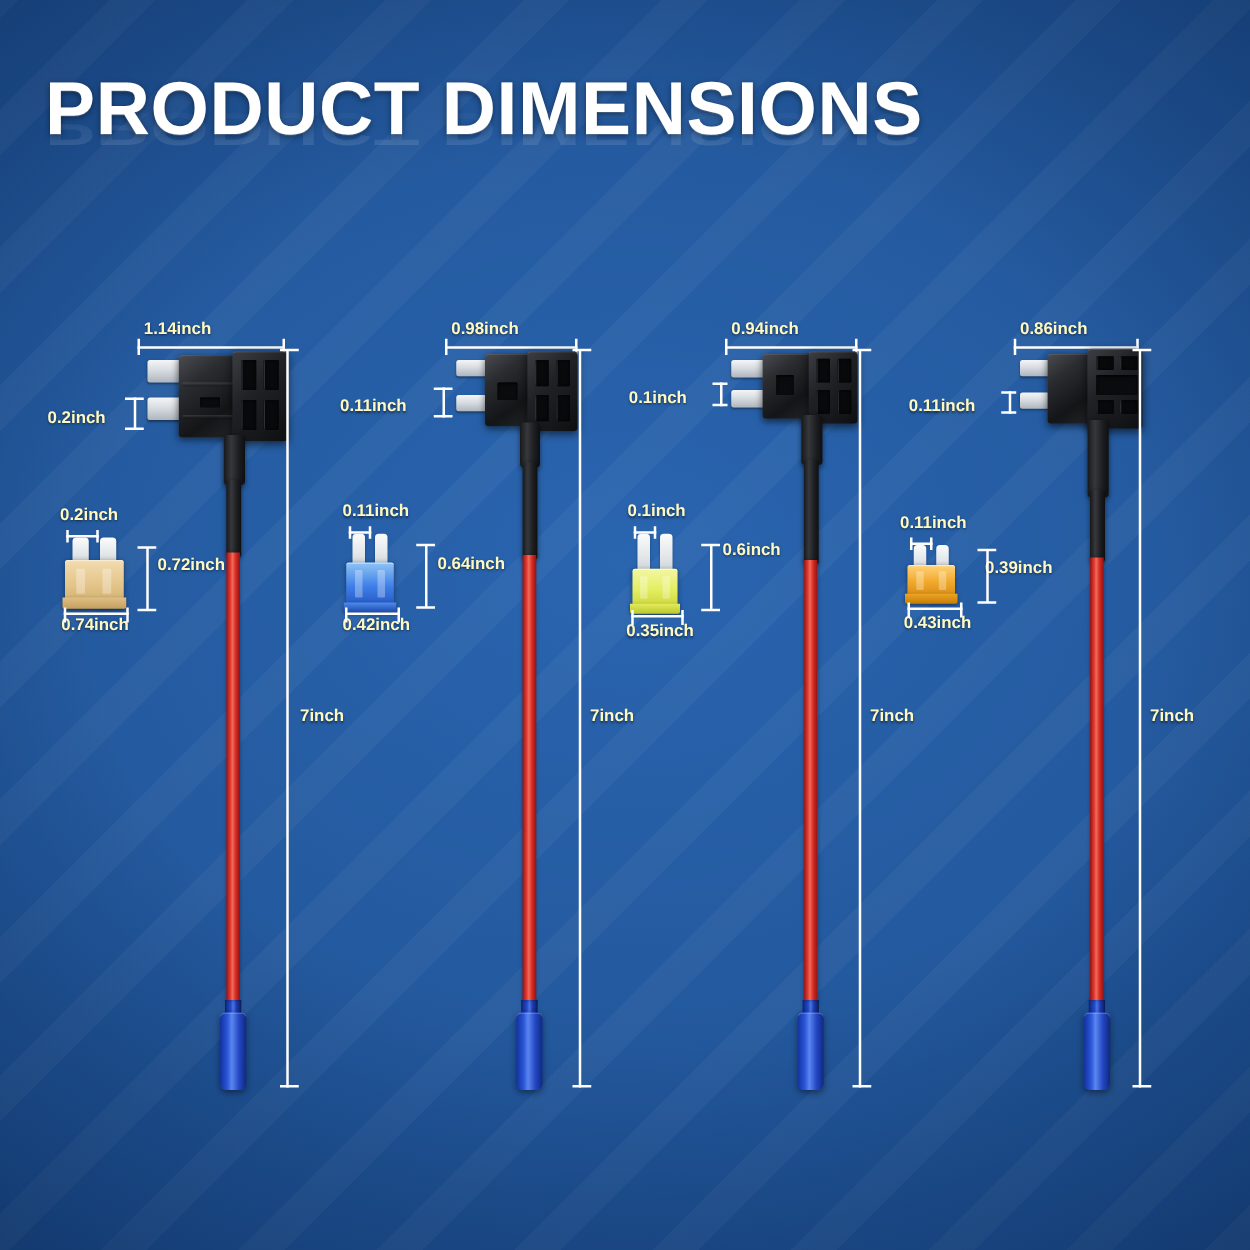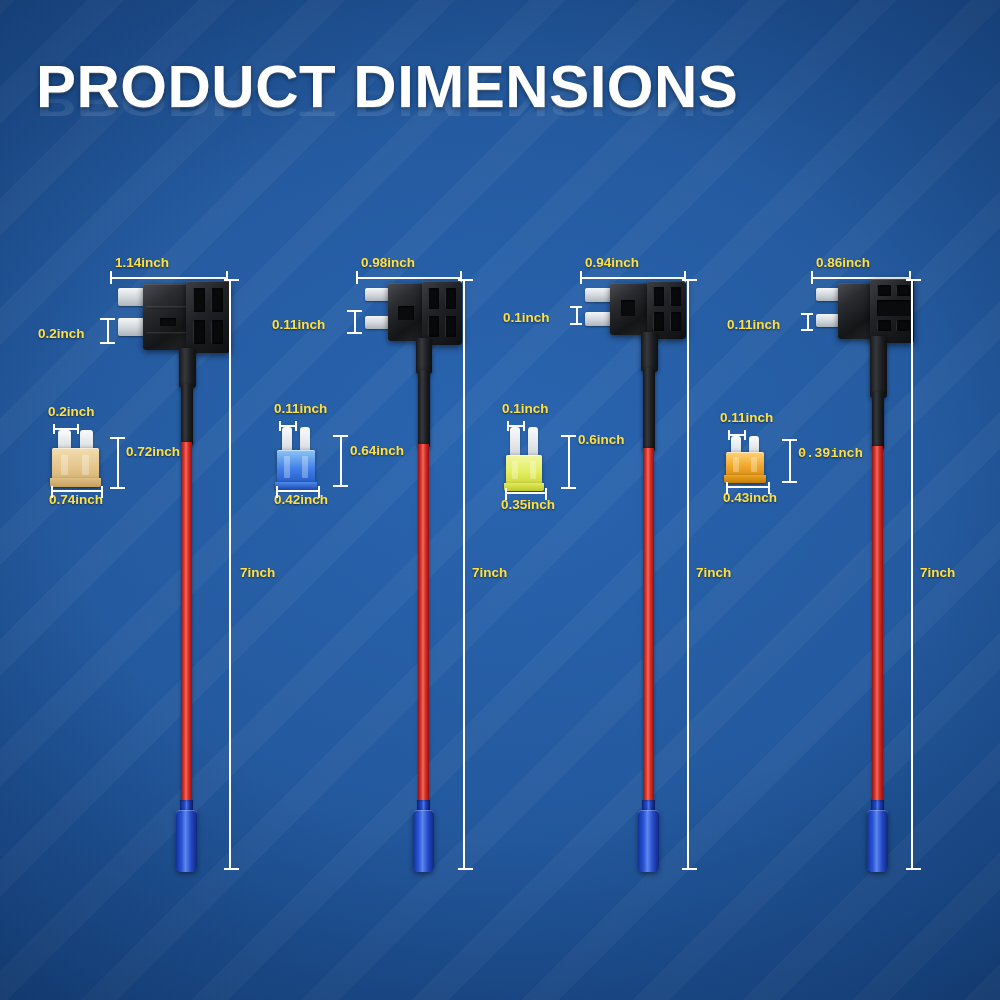--- a/index.html
+++ b/index.html
@@ -55,21 +55,21 @@
   }
 
   
   .group { position:absolute; top:0; width:250px; height:1000px; }
   #group-0 { left:0px; }
   #group-1 { left:232px; }
   #group-2 { left:455px; }
   #group-3 { left:680px; }
 
   .dim-label {
-    position:absolute; color:#fde047; font-size:13.5px; font-weight:bold;
+    position:absolute; color:#fef9c3; font-size:13.5px; font-weight:bold;
     white-space:nowrap; text-shadow:0 1px 2px rgba(0,0,0,0.55);
   }
   .line-w { position:absolute; background:#ffffff; height:2px; }
   .line-h { position:absolute; background:#ffffff; width:2px; }
   .cap-v  { position:absolute; background:#ffffff; width:2px; height:13px; }
   .cap-h  { position:absolute; background:#ffffff; height:2px; width:15px; }
 
   
   .head { position:absolute; }
   .blade {
@@ -367,21 +367,21 @@
   <div class="cap-v" style="left:48px; top:430px; height:10px;"></div>
   <div class="cap-v" style="left:64px; top:430px; height:10px;"></div>
 
   <div class="fuse-leg" style="left:51px; top:436px; width:10px; height:24px;"></div>
   <div class="fuse-leg" style="left:69px; top:436px; width:10px; height:24px;"></div>
   <div class="fuse-body" style="left:46px; top:452px; width:38px; height:28px; background:linear-gradient(to bottom,#ffd27a 0%,#f0a82a 50%,#cf8410 100%); box-shadow:0 1px 4px rgba(0,0,0,0.4), inset 0 1px 0 rgba(255,255,255,0.5);"></div>
   <div class="fuse-win" style="left:53px; top:457px; width:6px; height:15px;"></div>
   <div class="fuse-win" style="left:71px; top:457px; width:6px; height:15px;"></div>
   <div class="fuse-base" style="left:44px; top:475px; width:42px; height:8px; background:linear-gradient(to bottom,#eda524,#c57d08); box-shadow:0 1px 3px rgba(0,0,0,0.4);"></div>
 
-  <span class="dim-label" style="left:118px; top:446px;font-family:Liberation Mono, monospace;">0.39inch</span>
+  <span class="dim-label" style="left:108px; top:446px;">0.39inch</span>
   <div class="line-h" style="left:109px; top:440px; height:42px;"></div>
   <div class="cap-h" style="left:102px; top:439px;"></div>
   <div class="cap-h" style="left:102px; top:481px;"></div>
 
   <span class="dim-label" style="left:43px; top:490px;">0.43inch</span>
   <div class="line-w" style="left:46px; top:486px; width:44px;"></div>
   <div class="cap-v" style="left:46px; top:482px; height:12px;"></div>
   <div class="cap-v" style="left:88px; top:482px; height:12px;"></div>
 
   <span class="dim-label" style="left:240px; top:565px;">7inch</span>

